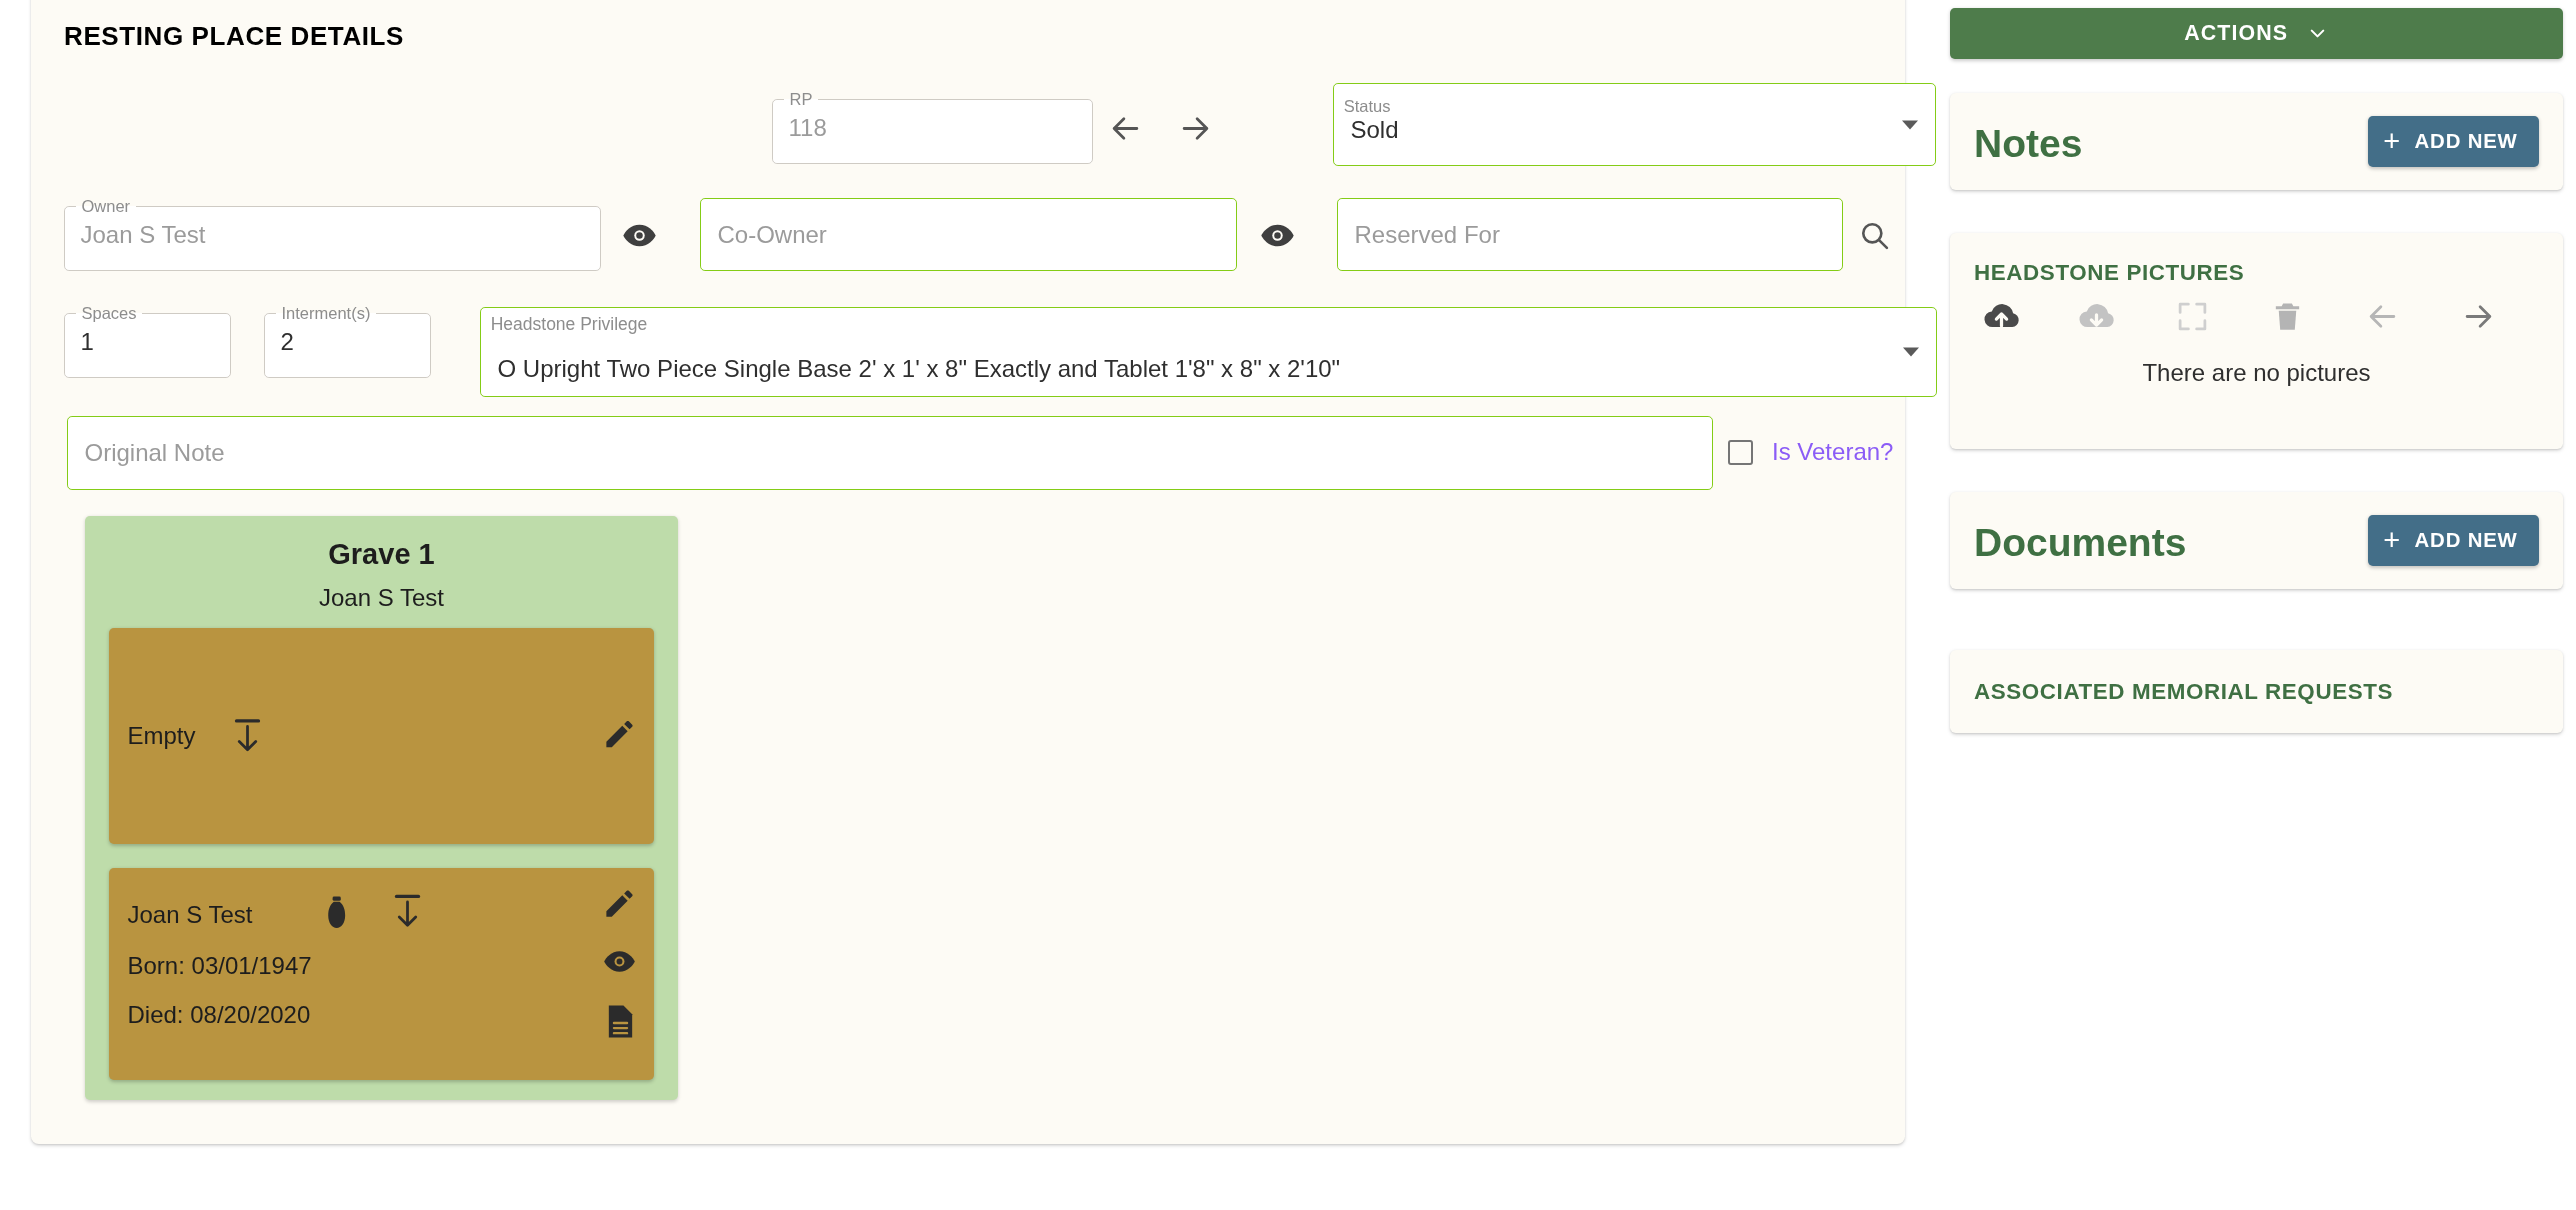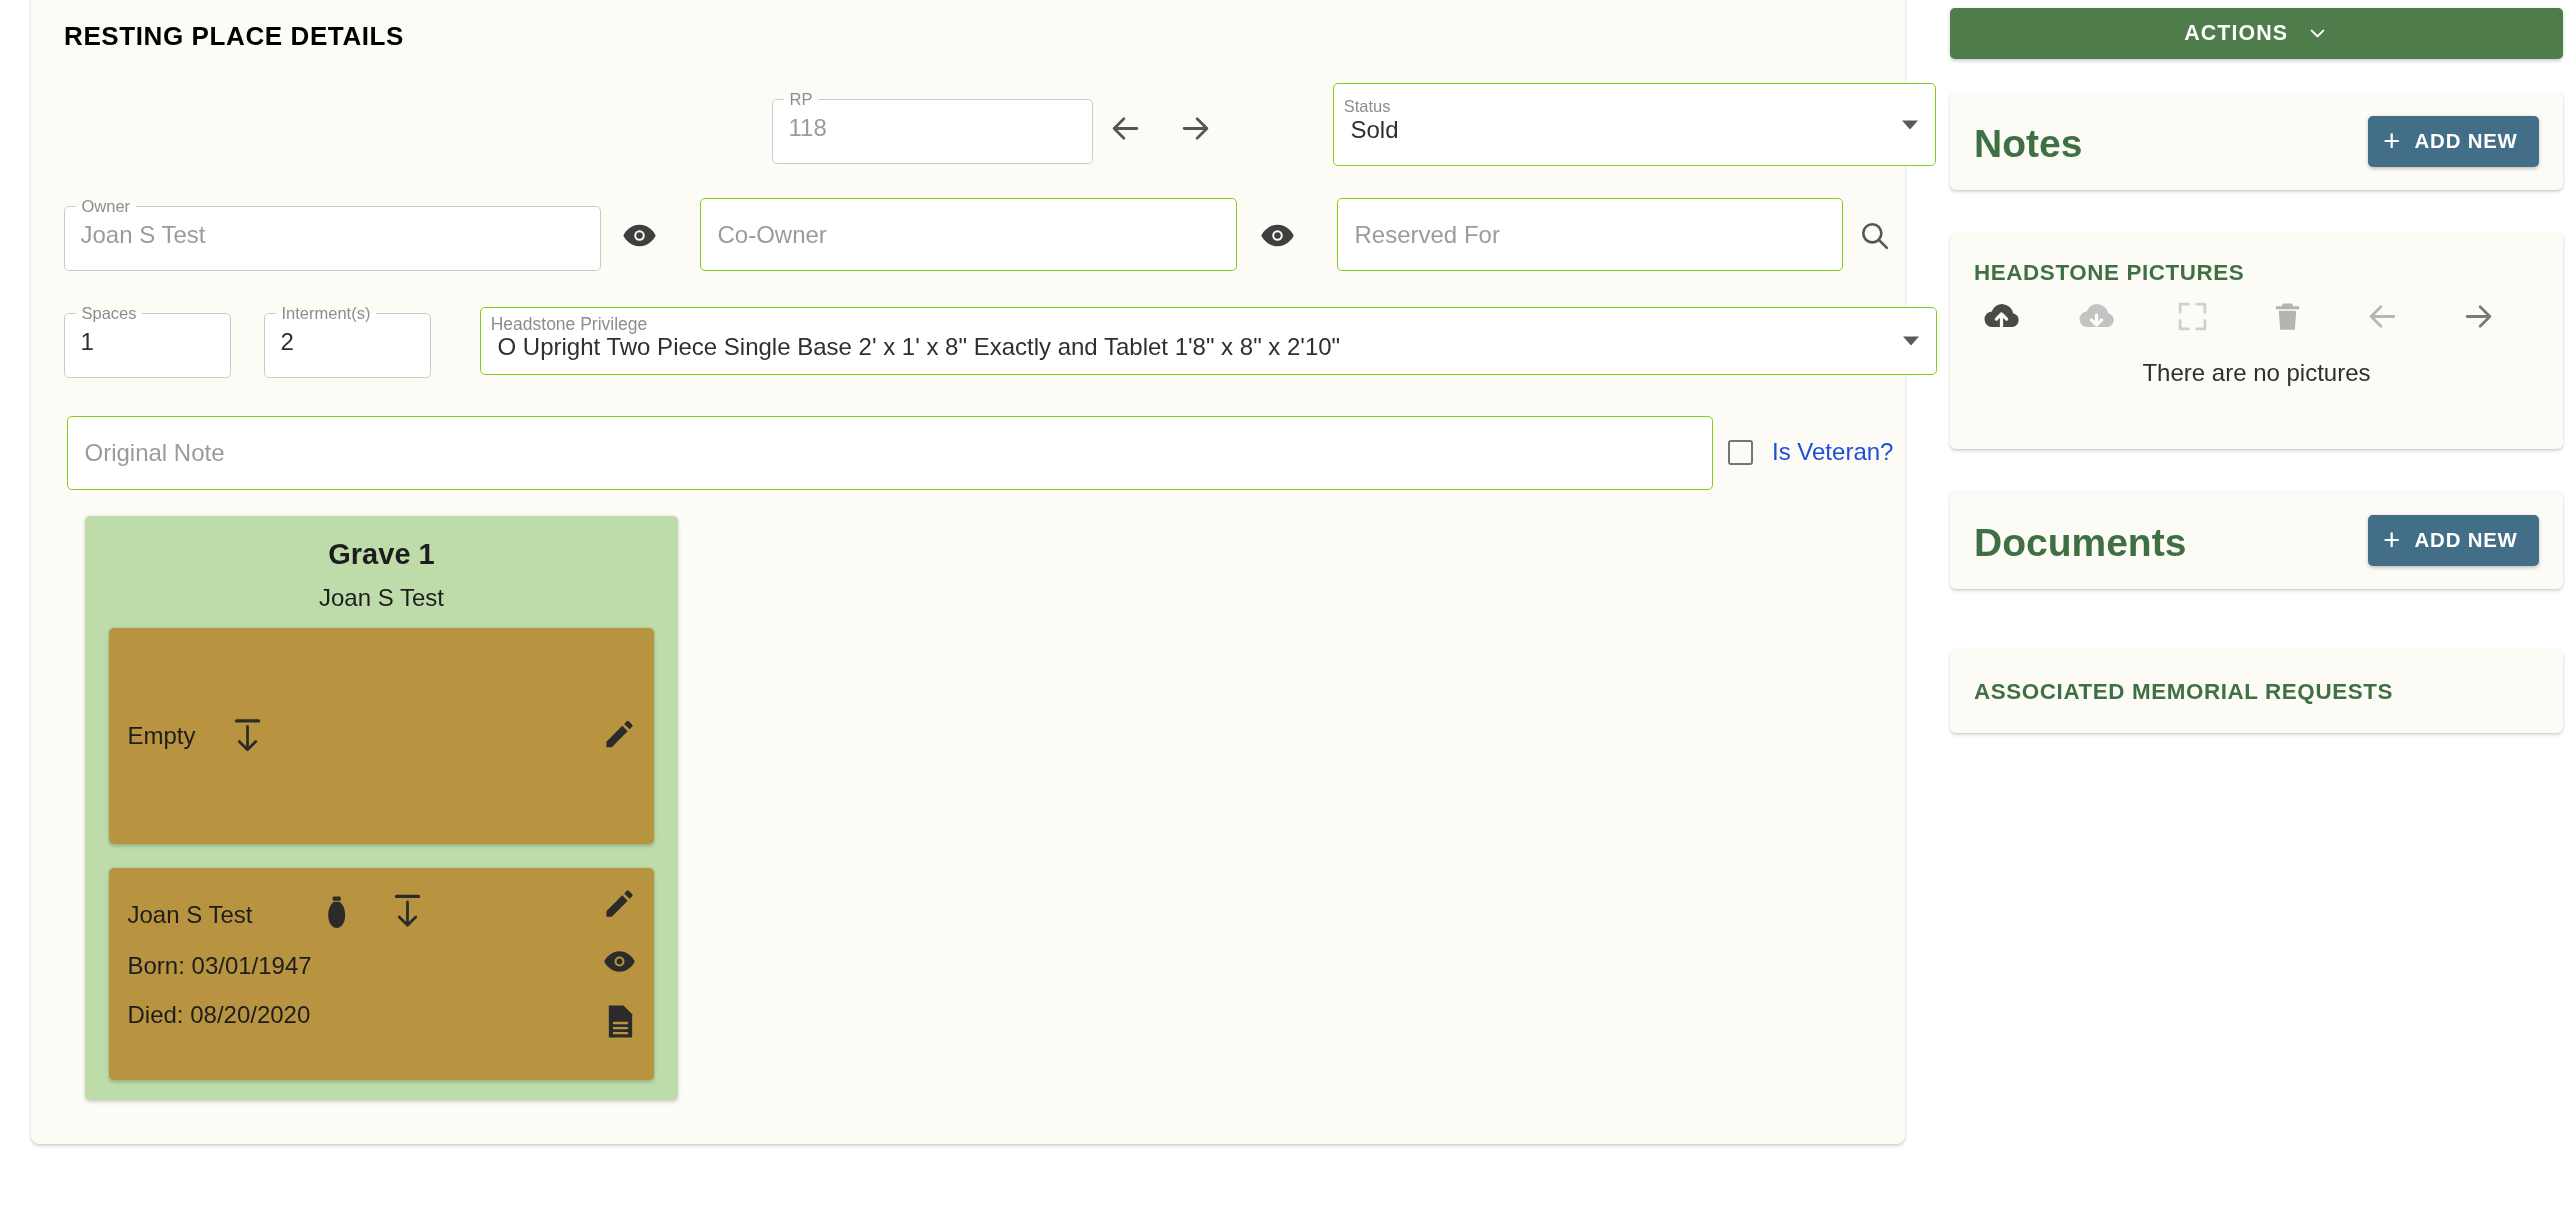--- a/index.html
+++ b/index.html
@@ -57,21 +57,21 @@
     border-top:9.7px solid #5a5a5a;
   }
 
   
   .ibtn{position:absolute;display:flex;align-items:center;justify-content:center;
         background:none;border:none;padding:0;cursor:pointer;}
 
   
   .cbox{position:absolute;width:25px;height:25px;border:2.4px solid #757575;
         border-radius:2.9px;box-sizing:border-box;background:transparent;}
-  .cbox-lbl{position:absolute;font-size:24px;color:#1d4ed8;}
+  .cbox-lbl{position:absolute;font-size:24px;color:#8b5cf6;}
 
   
   .grave{
     position:absolute;left:54px;top:530px;width:593px;height:584px;
     background:#bedcaa;border-radius:4.9px;
     box-shadow:0 1.9px 3.9px rgba(0,0,0,.18);
   }
   .grave-title{
     position:absolute;top:21.4px;left:0;right:0;text-align:center;
     font-size:29px;font-weight:bold;color:#1d1d1d;
@@ -193,21 +193,21 @@
       <span class="val dark">1</span>
     </div>
 
     <div class="fld notched" style="left:233px;top:319px;width:167px;height:73px;">
       <fieldset>
         <legend>Interment(s)</legend>
       </fieldset>
       <span class="val dark">2</span>
     </div>
 
-    <div class="fld" style="left:449px;top:321px;width:1457px;height:68px;">
+    <div class="fld" style="left:449px;top:321px;width:1457px;height:90px;">
       <span class="lbl" style="top:5.8px;left:9.7px;background:transparent;padding:0;font-size:17.5px;">Headstone Privilege</span>
       <span class="val dark" style="top:auto;bottom:13.6px;transform:none;">O Upright Two Piece Single Base 2' x 1' x 8" Exactly and Tablet 1'8" x 8" x 2'10"</span>
       <span class="caret"></span>
     </div>
 
     <div class="fld" style="left:36px;top:430px;width:1646px;height:74px;">
       <span class="val">Original Note</span>
     </div>
 
     <span class="cbox" style="left:1697px;top:454px;"></span>

